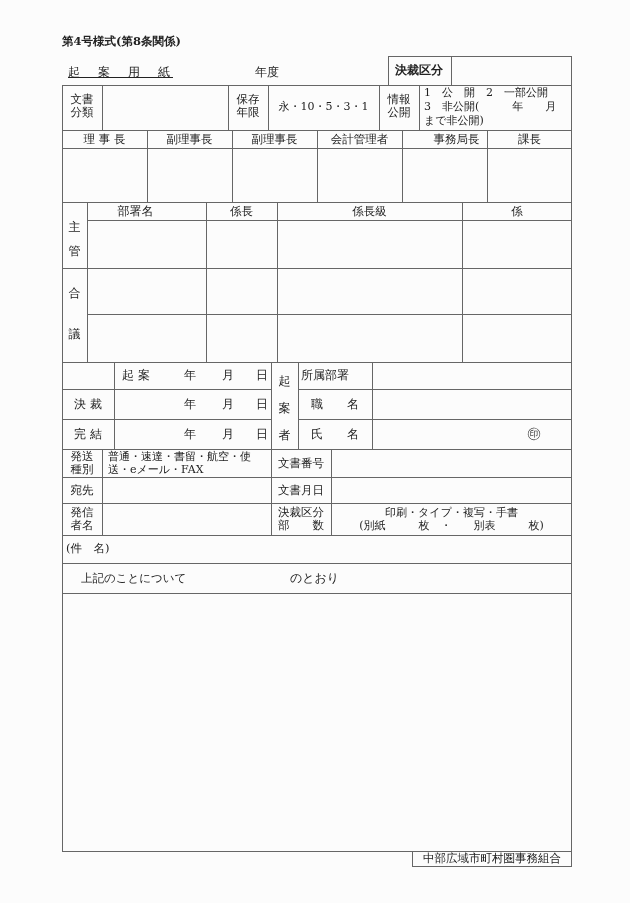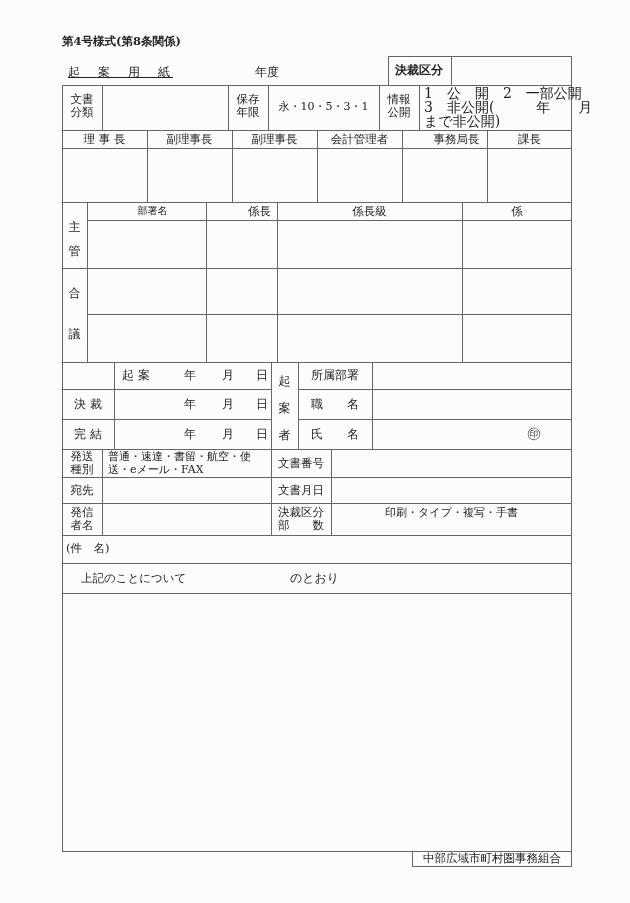--- a/index.html
+++ b/index.html
@@ -31,21 +31,21 @@
 <div class="vl" style="left:102px;top:85px;height:45px;"></div>
 <div class="vl" style="left:228px;top:85px;height:45px;"></div>
 <div class="vl" style="left:268px;top:85px;height:45px;"></div>
 <div class="vl" style="left:379px;top:85px;height:45px;"></div>
 <div class="vl" style="left:419px;top:85px;height:45px;"></div>
 <div class="t c" style="left:62px;top:93px;width:40px;font-size:11.5px;"><span>文書</span><br><span>分類</span></div>
 <div class="abs" style="left:103px;top:86px;width:124px;height:43px;"></div>
 <div class="t c" style="left:228px;top:93px;width:40px;font-size:11.5px;"><span>保存</span><br><span>年限</span></div>
 <div class="t c" style="left:268px;top:101px;width:111px;font-size:11px;">永・10・5・3・1</div>
 <div class="t c" style="left:379px;top:93px;width:40px;font-size:11.5px;"><span>情報</span><br><span>公開</span></div>
-<div class="t" style="left:424px;top:86px;font-size:14px;line-height:14px;"><span>1　公　開　2　一部公開</span><br><span>3　非公開(　　　年　　月</span><br><span>まで非公開)</span></div>
+<div class="t" style="left:424px;top:86px;font-size:11px;line-height:14px;"><span>1　公　開　2　一部公開</span><br><span>3　非公開(　　　年　　月</span><br><span>まで非公開)</span></div>
 
 <div class="hl" style="left:62px;top:148px;width:510px;"></div>
 <div class="hl" style="left:62px;top:202px;width:510px;"></div>
 <div class="vl" style="left:147px;top:130px;height:72px;"></div>
 <div class="vl" style="left:232px;top:130px;height:72px;"></div>
 <div class="vl" style="left:317px;top:130px;height:72px;"></div>
 <div class="vl" style="left:402px;top:130px;height:72px;"></div>
 <div class="vl" style="left:487px;top:130px;height:72px;"></div>
 <div class="t c" style="left:62px;top:133px;width:85px;font-size:11.5px;">理 事 長</div>
 <div class="t c" style="left:147px;top:133px;width:85px;font-size:11.5px;">副理事長</div>
@@ -64,22 +64,22 @@
 <div class="hl" style="left:62px;top:268px;width:510px;"></div>
 <div class="hl" style="left:87px;top:314px;width:485px;"></div>
 <div class="hl" style="left:62px;top:362px;width:510px;"></div>
 <div class="vl" style="left:87px;top:202px;height:160px;"></div>
 <div class="vl" style="left:206px;top:202px;height:160px;"></div>
 <div class="vl" style="left:277px;top:202px;height:160px;"></div>
 <div class="vl" style="left:462px;top:202px;height:160px;"></div>
 <div class="t c" style="left:62px;top:215px;width:25px;font-size:12px;line-height:24px;"><span>主</span><br><span>管</span></div>
 <div class="t c" style="left:62px;top:287px;width:25px;font-size:12px;">合</div>
 <div class="t c" style="left:62px;top:328px;width:25px;font-size:12px;">議</div>
-<div class="t c" style="left:93px;top:205px;width:119px;font-size:10px;">部署名</div>
-<div class="t c" style="left:206px;top:205px;width:71px;font-size:11.5px;margin-left:18px;">係長</div>
+<div class="t c" style="left:76px;top:205px;width:119px;font-size:12px;">部署名</div>
+<div class="t c" style="left:206px;top:205px;width:71px;font-size:11.5px;">係長</div>
 <div class="t c" style="left:277px;top:205px;width:185px;font-size:11.5px;">係長級</div>
 <div class="t c" style="left:462px;top:205px;width:110px;font-size:11.5px;">係</div>
 <div class="abs" style="left:88px;top:221px;width:483px;height:47px;"></div>
 <div class="abs" style="left:88px;top:269px;width:483px;height:45px;"></div>
 <div class="abs" style="left:88px;top:315px;width:483px;height:47px;"></div>
 
 <div class="hl" style="left:62px;top:389px;width:209px;"></div>
 <div class="hl" style="left:62px;top:419px;width:209px;"></div>
 <div class="hl" style="left:298px;top:389px;width:274px;"></div>
 <div class="hl" style="left:298px;top:419px;width:274px;"></div>
@@ -98,21 +98,21 @@
 <div class="t" style="left:184px;top:398px;font-size:12px;">年</div>
 <div class="t" style="left:222px;top:398px;font-size:12px;">月</div>
 <div class="t" style="left:256px;top:398px;font-size:12px;">日</div>
 
 <div class="t c" style="left:62px;top:428px;width:52px;font-size:12px;">完 結</div>
 <div class="t" style="left:184px;top:428px;font-size:12px;">年</div>
 <div class="t" style="left:222px;top:428px;font-size:12px;">月</div>
 <div class="t" style="left:256px;top:428px;font-size:12px;">日</div>
 
 <div class="t c" style="left:271px;top:368px;width:27px;font-size:12px;line-height:27px;"><span>起</span><br><span>案</span><br><span>者</span></div>
-<div class="t c" style="left:298px;top:369px;width:74px;font-size:12px;">所属部署</div>
+<div class="t c" style="left:288px;top:369px;width:74px;font-size:12px;">所属部署</div>
 <div class="t c" style="left:298px;top:398px;width:74px;font-size:12px;">職　　名</div>
 <div class="t c" style="left:298px;top:428px;width:74px;font-size:12px;">氏　　名</div>
 <div class="abs" style="left:373px;top:363px;width:198px;height:26px;"></div>
 <div class="abs" style="left:373px;top:390px;width:198px;height:29px;"></div>
 <div class="abs" style="left:373px;top:420px;width:150px;height:29px;"></div>
 <div class="t" style="left:527px;top:425px;font-size:14px;">㊞</div>
 
 <div class="hl" style="left:62px;top:477px;width:510px;"></div>
 <div class="hl" style="left:62px;top:503px;width:510px;"></div>
 <div class="hl" style="left:62px;top:535px;width:510px;"></div>
@@ -126,21 +126,21 @@
 <div class="abs" style="left:332px;top:450px;width:239px;height:27px;"></div>
 
 <div class="t c" style="left:62px;top:484px;width:40px;font-size:11.5px;">宛先</div>
 <div class="abs" style="left:103px;top:478px;width:168px;height:25px;"></div>
 <div class="t c" style="left:271px;top:484px;width:60px;font-size:11.5px;">文書月日</div>
 <div class="abs" style="left:332px;top:478px;width:239px;height:25px;"></div>
 
 <div class="t c" style="left:62px;top:506px;width:40px;font-size:11.5px;line-height:13px;"><span>発信</span><br><span>者名</span></div>
 <div class="abs" style="left:103px;top:504px;width:168px;height:31px;"></div>
 <div class="t c" style="left:271px;top:506px;width:60px;font-size:11.5px;line-height:13px;"><span>決裁区分</span><br><span>部　　数</span></div>
-<div class="t c" style="left:331px;top:506px;width:241px;font-size:11px;line-height:13px;"><span>印刷・タイプ・複写・手書</span><br></div>
+<div class="t c" style="left:331px;top:506px;width:241px;font-size:11px;line-height:13px;"><span>印刷・タイプ・複写・手書</span><br><span>(別紙　　　枚　・　　別表　　　枚)</span></div>
 
 <div class="hl" style="left:62px;top:563px;width:510px;"></div>
 <div class="t" style="left:66px;top:542px;font-size:11.5px;">(件　名)</div>
 <div class="abs" style="left:120px;top:536px;width:450px;height:27px;"></div>
 
 <div class="hl" style="left:62px;top:593px;width:510px;"></div>
 <div class="t" style="left:81px;top:572px;font-size:11.5px;">上記のことについて</div>
 <div class="t" style="left:290px;top:572px;font-size:12px;">のとおり</div>
 
 <div class="abs" style="left:63px;top:594px;width:508px;height:257px;"></div>

